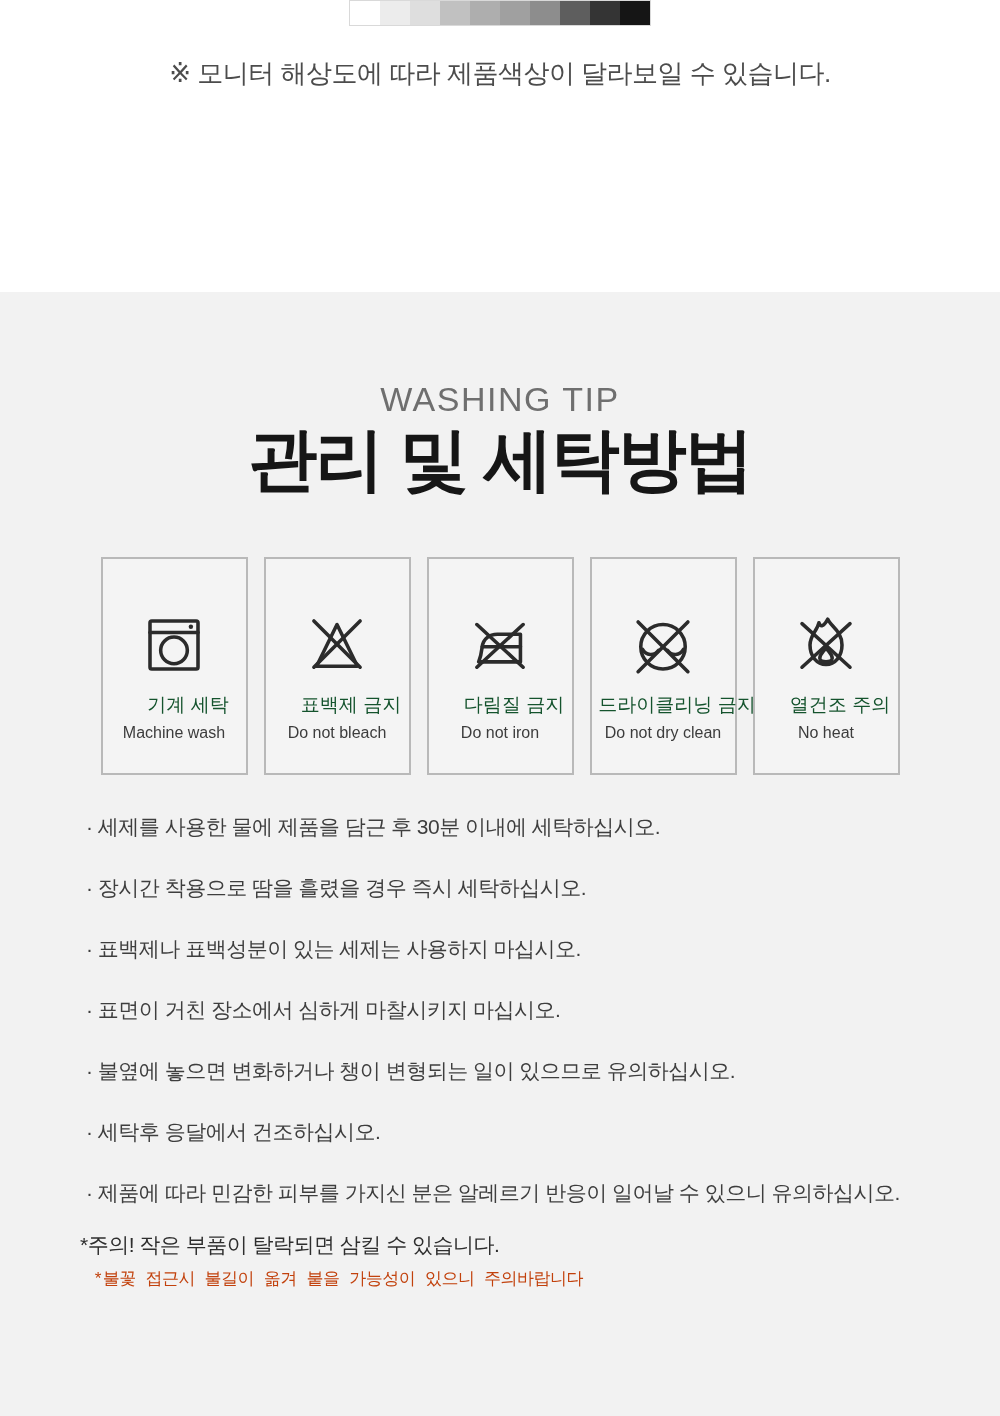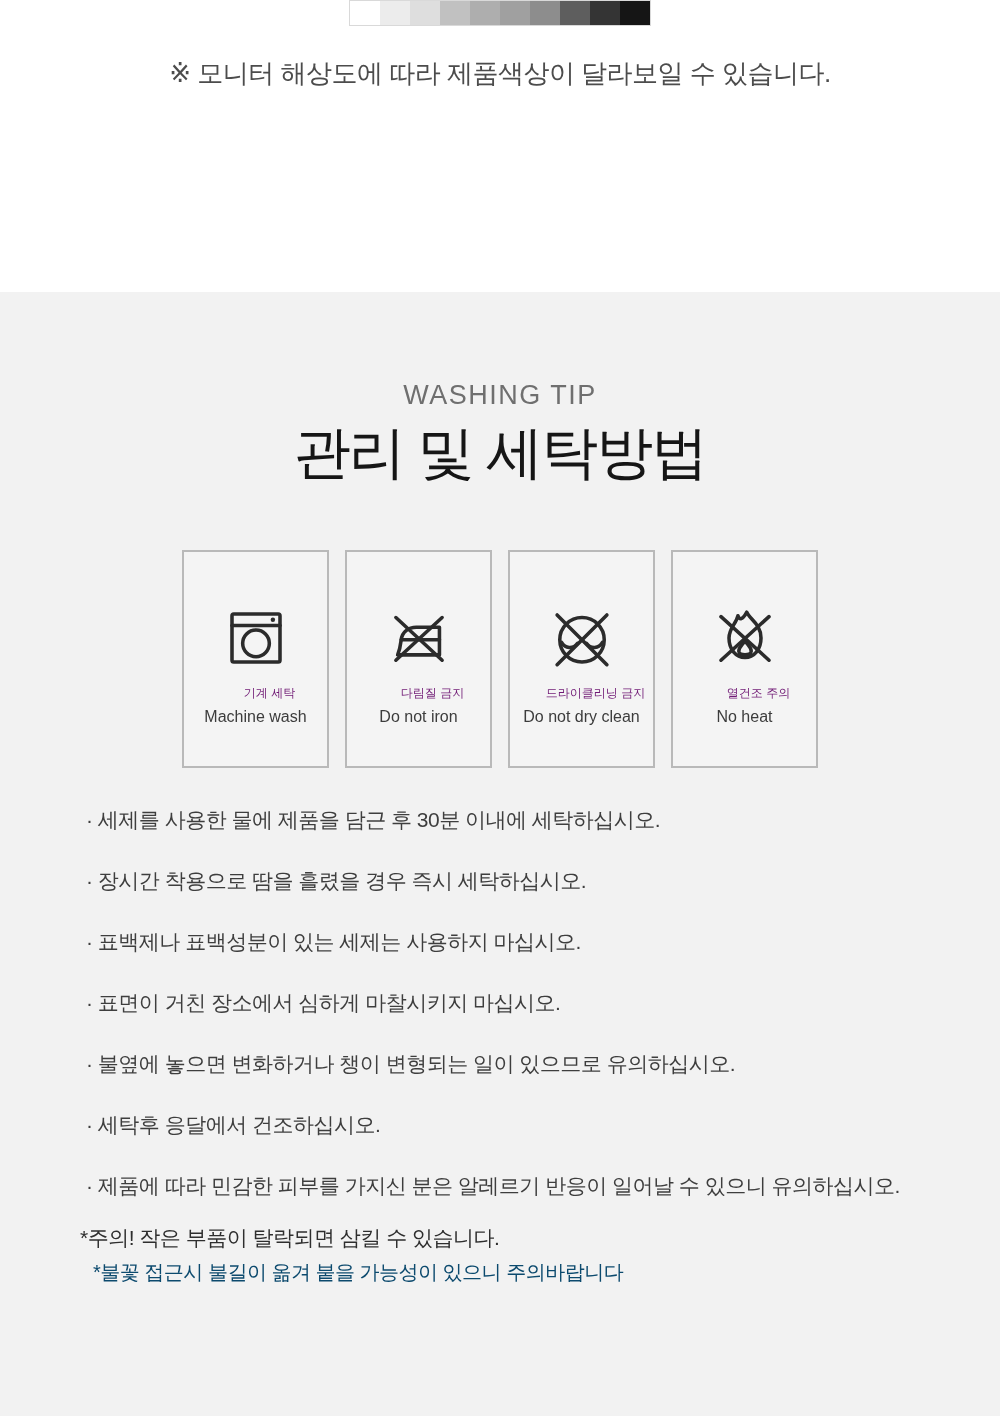--- a/index.html
+++ b/index.html
@@ -21,50 +21,50 @@
     margin: 33px 0 0; text-align: center;
     font-size: 26px; color: #4c4c4c; letter-spacing: -0.5px; line-height: 1.1;
   }
 
   
   .washing-section {
     height: 1124px; box-sizing: border-box; background: #f2f2f2;
     padding-top: 90px;
   }
   .eyebrow {
-    text-align: center; font-size: 27px; color: #6f6f6f;
+    text-align: center; font-size: 34px; color: #6f6f6f;
     letter-spacing: 1.5px; line-height: 1; font-weight: 400;
   }
   .title {
     margin: 12px 0 0; text-align: center;
-    font-size: 57px; line-height: 63px; font-weight: 400;
+    font-size: 69px; line-height: 63px; font-weight: 700;
     color: #161616; letter-spacing: -2px;
   }
 
   .care-row { display: flex; justify-content: center; gap: 16px; margin-top: 66px; }
   .care-box {
     width: 147px; height: 218px; box-sizing: border-box;
     background: #f4f4f4; border: 2px solid #b9b9b9;
     display: flex; flex-direction: column; align-items: center;
   }
   .care-icon { width: 64px; height: 64px; margin-top: 54px; }
   .care-icon svg { width: 100%; height: 100%; }
-  .care-ko { margin-top: 15px; font-size: 12px; color: #701a75; white-space: nowrap; margin-left: 28px; }
+  .care-ko { margin-top: 15px; font-size: 19px; color: #14532d; white-space: nowrap; margin-left: 28px; }
   .care-en { margin-top: 6px; font-size: 16px; color: #3c3c3c; white-space: nowrap; }
 
   .instructions { list-style: none; margin: 40px 0 4px; padding: 0 44px 0 86px; }
   .instructions li {
     font-size: 21px; line-height: 23px; color: #3e3e3e;
     letter-spacing: -0.5px; margin-bottom: 38px;
   }
   .instructions li:last-child { margin-bottom: 0; }
 
   .warnings { margin-top: 29px; padding-left: 80px; }
   .warning-main { margin: 0; font-size: 21px; line-height: 23px; color: #2e2e2e; letter-spacing: -0.5px; }
-  .warning-sub  { margin: 13px 0 0 13px; font-size: 20px; line-height: 21px; color: #0c4a6e; letter-spacing: -0.5px; }
+  .warning-sub  { margin: 13px 0 0 13px; font-size: 17px; line-height: 21px; color: #c2410c; letter-spacing: -0.5px; font-family: Liberation Mono, monospace; }
 
   .stroke-icon { fill: none; stroke: #2b2b2b; stroke-width: 4; stroke-linecap: round; stroke-linejoin: round; }
 </style>
 </head>
 <body>
 
 <div class="page">
 
   <section class="top-section">
     <div class="swatch-bar">
@@ -94,20 +94,31 @@
             <rect x="9" y="9" width="54" height="54" rx="2"></rect>
             <line x1="9" y1="22" x2="63" y2="22"></line>
             <circle cx="55" cy="15.5" r="2.5" fill="#2b2b2b" stroke="none"></circle>
             <circle cx="36" cy="42" r="15"></circle>
           </svg>
         </span>
         <div class="care-ko">기계 세탁</div>
         <div class="care-en">Machine wash</div>
       </div>
 
+      <div class="care-box">
+        <span class="care-icon">
+          <svg viewBox="0 0 72 72" class="stroke-icon">
+            <path d="M36 13 L13 60 L59 60 Z"></path>
+            <line x1="10" y1="9" x2="62" y2="61"></line>
+            <line x1="62" y1="9" x2="10" y2="61"></line>
+          </svg>
+        </span>
+        <div class="care-ko">표백제 금지</div>
+        <div class="care-en">Do not bleach</div>
+      </div>
 
       <div class="care-box">
         <span class="care-icon">
           <svg viewBox="0 0 72 72" class="stroke-icon">
             <path d="M59 24 L33 24 C24 24 17 29 16 38 C15 46 14 50 12 55 L59 55 L59 24 Z"></path>
             <line x1="16" y1="38" x2="59" y2="38"></line>
             <line x1="10" y1="13" x2="62" y2="61"></line>
             <line x1="62" y1="13" x2="10" y2="61"></line>
           </svg>
         </span>

